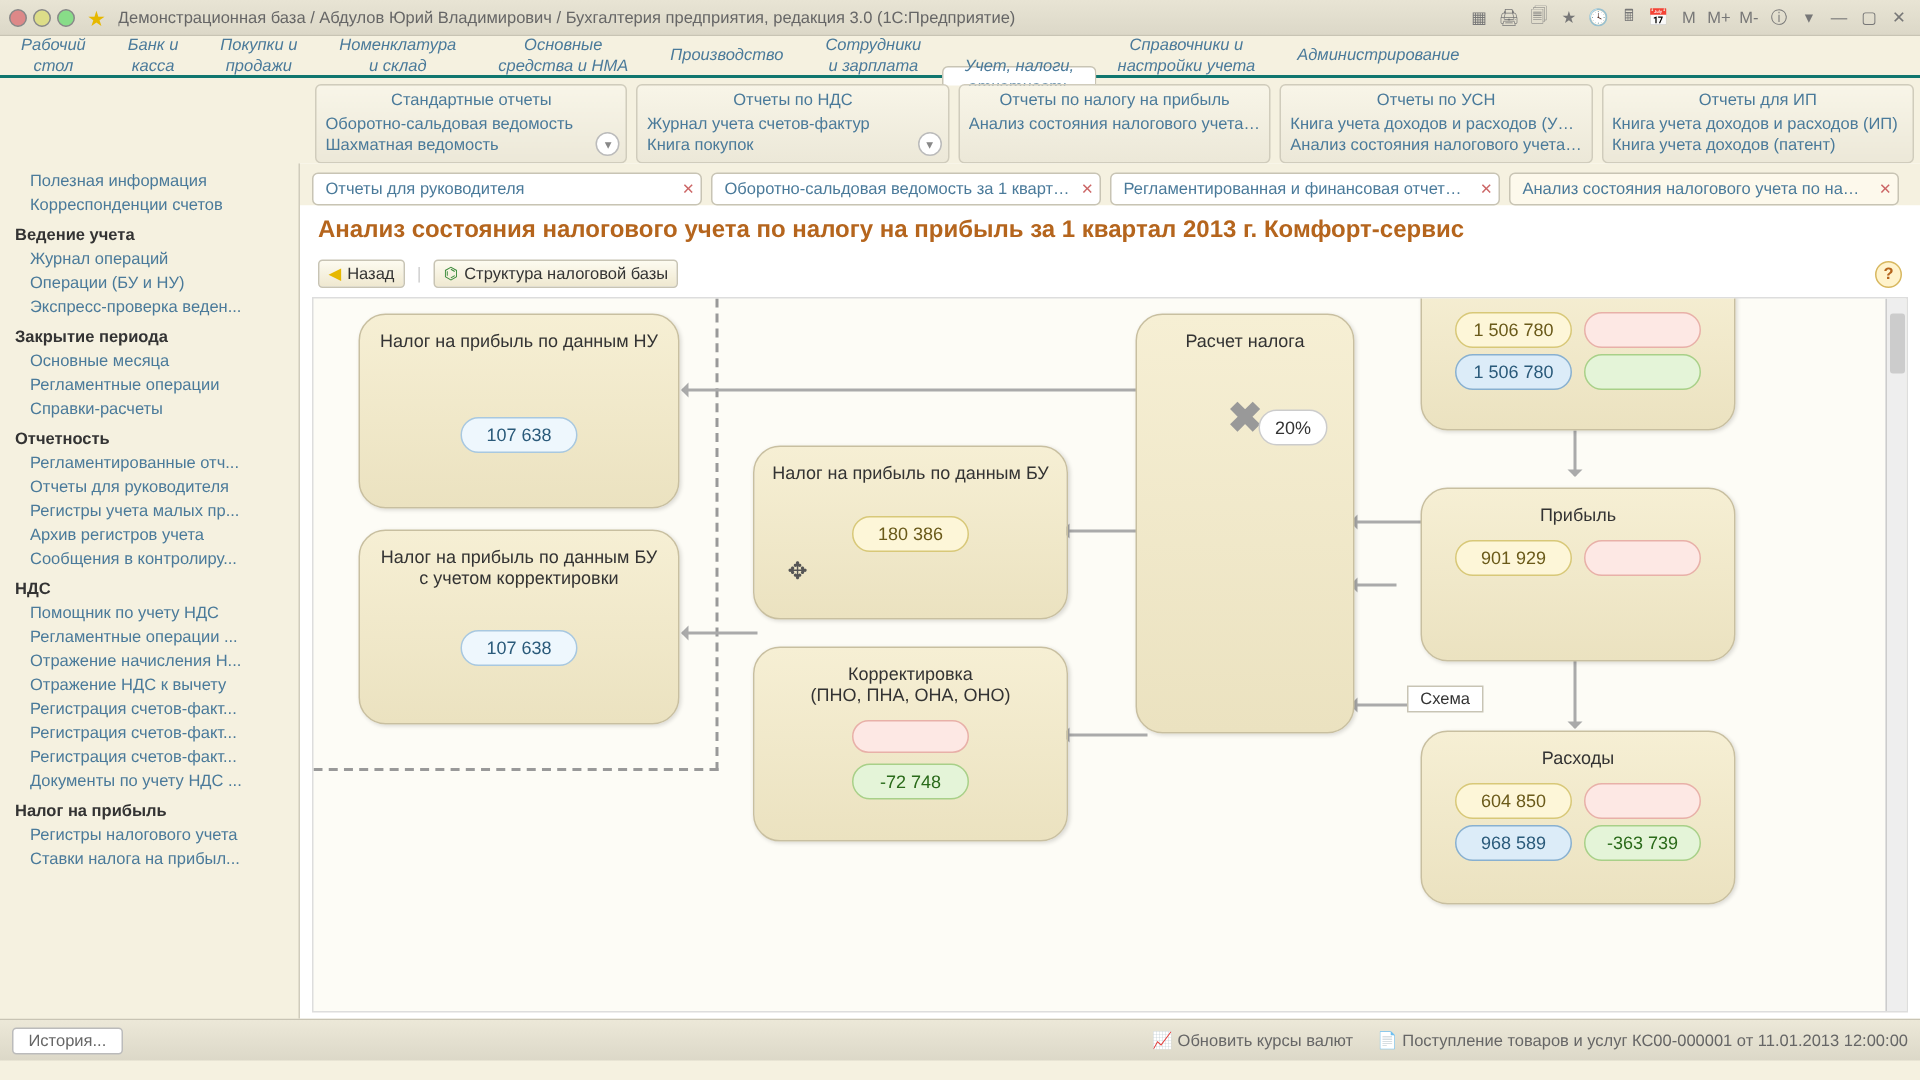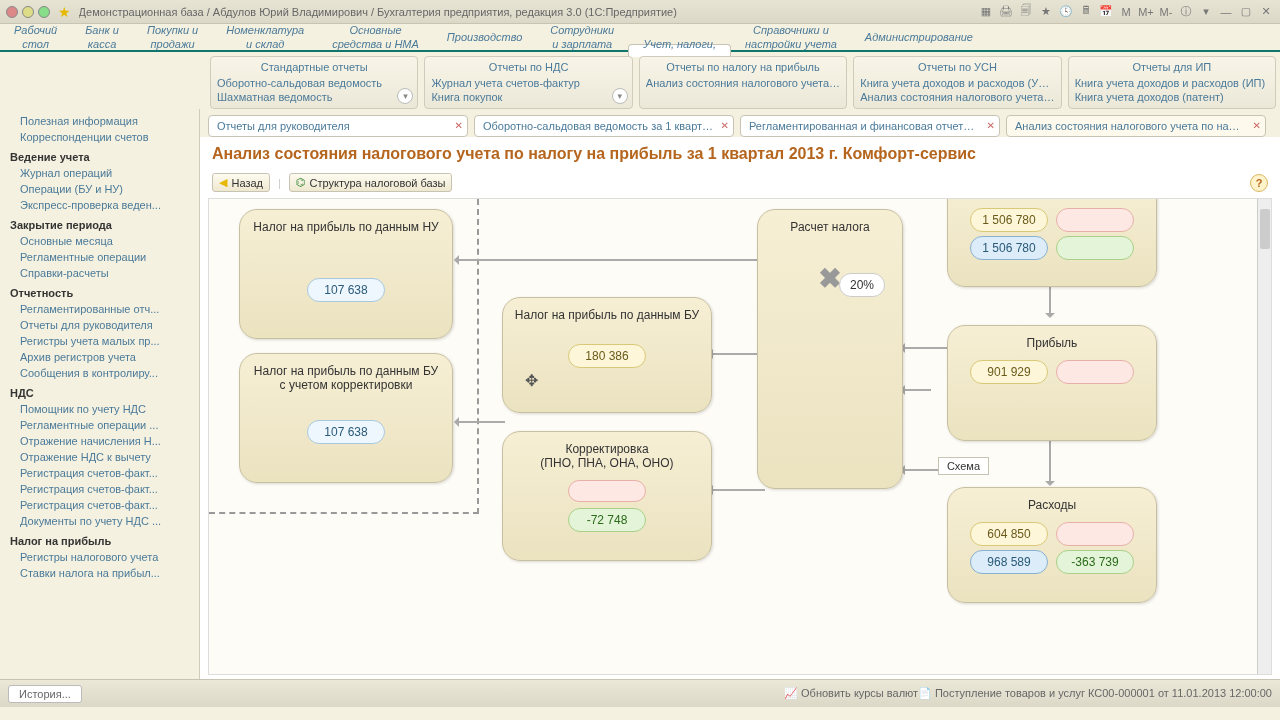--- a/index.html
+++ b/index.html
@@ -66,21 +66,21 @@
 .schema { position: absolute; right: 282px; top: 258px; background: #fff; border: 1px solid #c8c4b4; padding: 2px 8px; font-size: 11px; }
 .arrow { position: absolute; height: 2px; background: #aaa; }
 .arrow::before { content: ""; position: absolute; left: -6px; top: -4px; border: 5px solid transparent; border-right-color: #aaa; }
 .arrow-down { position: absolute; width: 2px; background: #aaa; }
 .arrow-down::after { content:""; position:absolute; bottom:-6px; left:-4px; border:5px solid transparent; border-top-color:#aaa; }
 .movecur { position: absolute; font-size: 16px; color: #555; left: 316px; top: 172px; }
 
 
 .statusbar { height: 28px; background: linear-gradient(#ece8d8,#dcd8c8); border-top: 1px solid #c8c4b4; display: flex; align-items: center; padding: 0 8px; gap: 12px; color: #666; }
 .histbtn { background: #fff; border: 1px solid #bbb; border-radius: 3px; padding: 2px 10px; }
-.statusbar .stxt { margin-left: auto; display: flex; }
+.statusbar .stxt { margin-left: auto; display: flex; gap: 16px; }
 </style>
 </head>
 <body>
 
 <div class="titlebar">
   <div class="winbtns">
     <div class="winbtn r"></div>
     <div class="winbtn y"></div>
     <div class="winbtn g"></div>
   </div>

